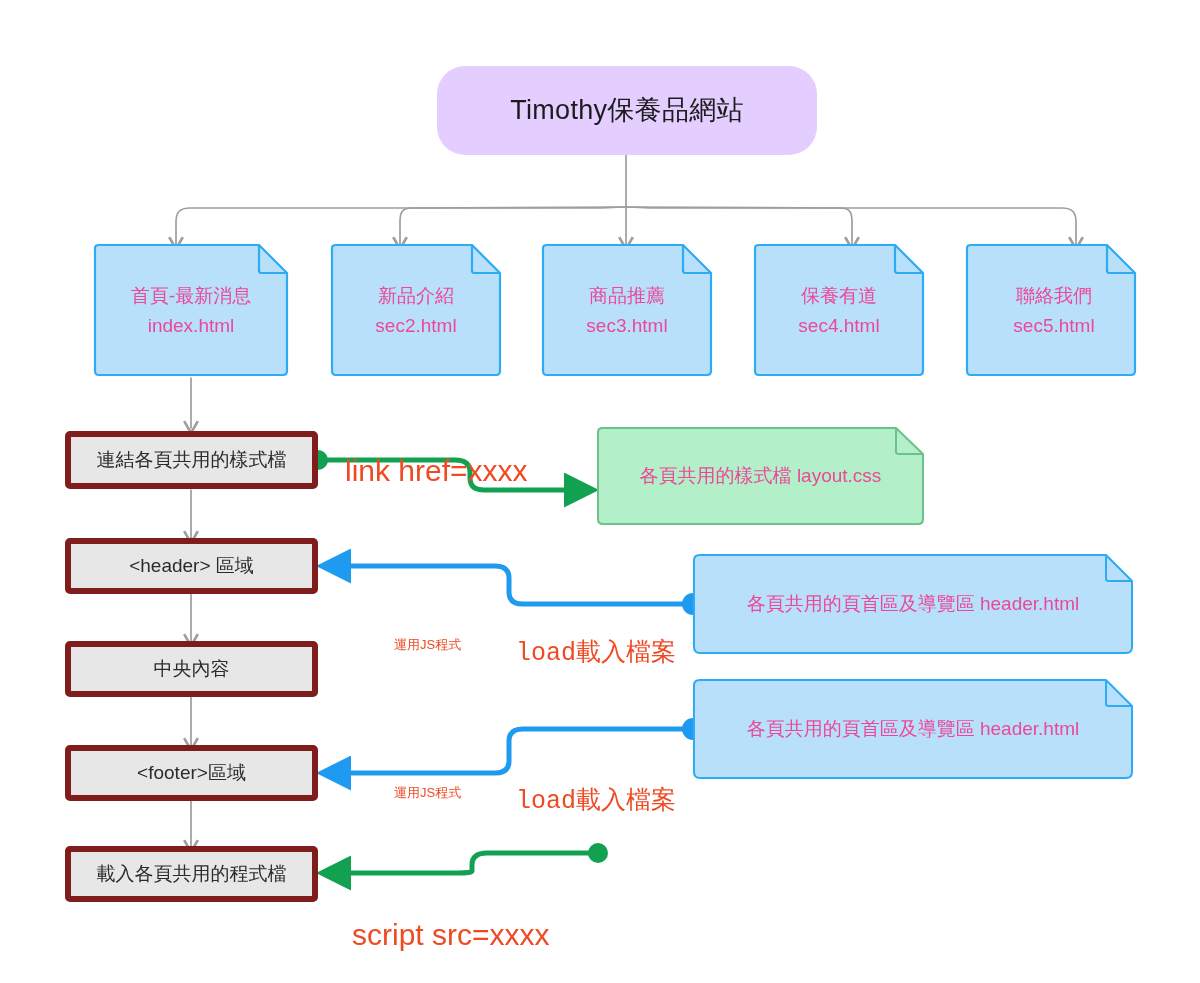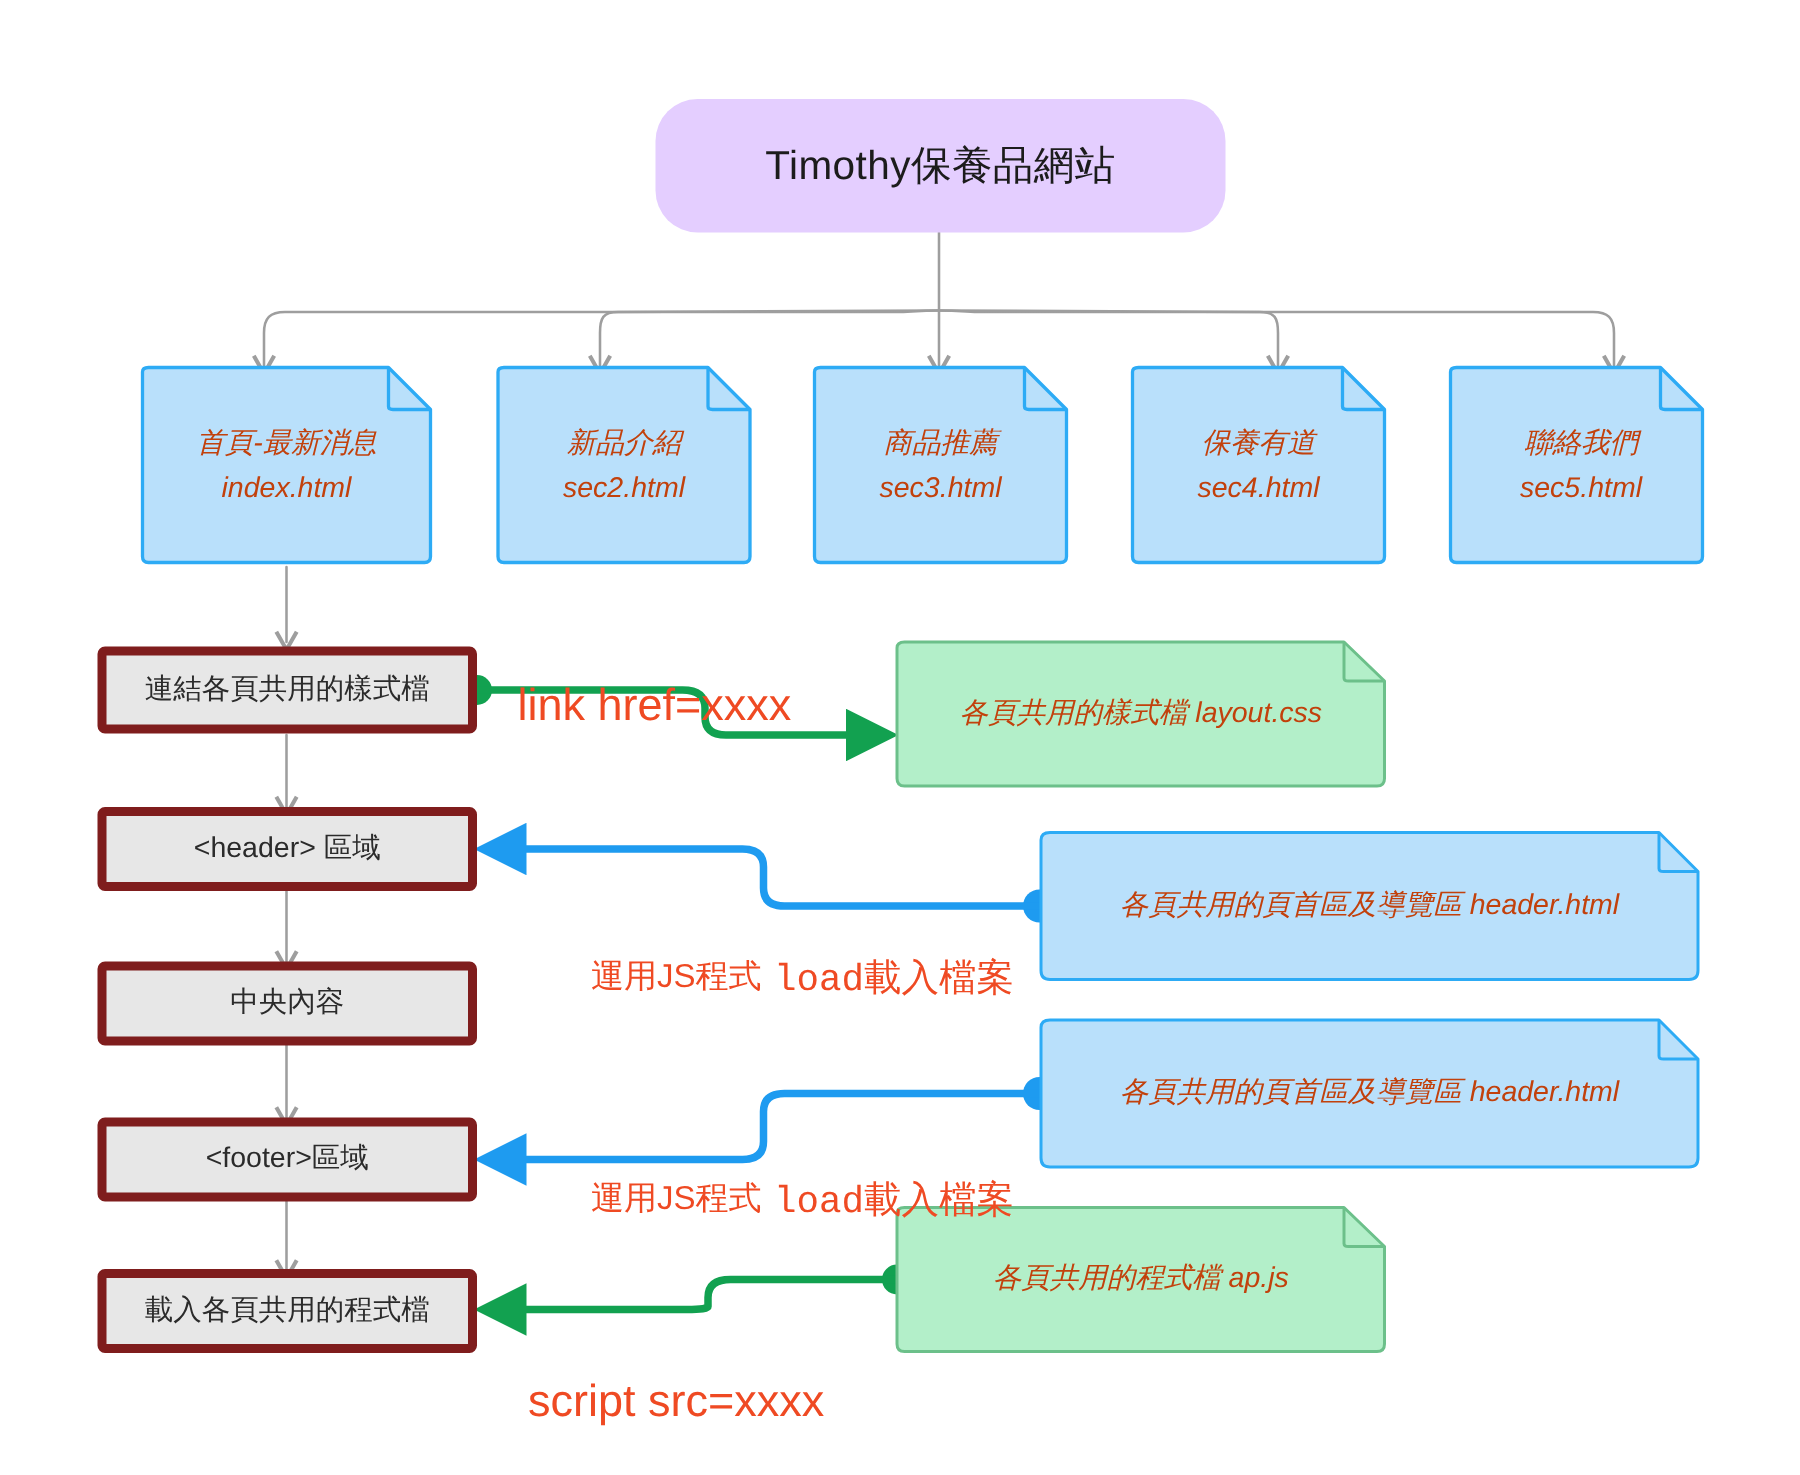--- a/index.html
+++ b/index.html
@@ -57,36 +57,35 @@
   .docshape .label{
     position:absolute;
     left:0; top:0;
     width:100%; height:100%;
     box-sizing:border-box;
     display:flex;
     align-items:center;
     justify-content:center;
     text-align:center;
     white-space:pre-line;
-    color:#c2410c;
+    color:#ec4899;
     line-height:1.55;
-    font-style:italic;
   }
   .docshape.page .label{ font-size:19px; padding:0 8px;}
   .docshape.wide .label{ font-size:19px; padding:0 14px;}
 
   
   .anno{
     position:absolute;
     color:#ef4a23;
     white-space:nowrap;
     margin-top:40px;
   }
   .anno.big{ font-size:30px; }
-  .anno.small{ font-size:22px; }
+  .anno.small{ font-size:13px; }
   .anno.mono{ font-size:25px; }
 </style>
 </head>
 <body>
 
 <div id="canvas">
 
   <svg class="layer" viewBox="0 0 1200 983">
     <defs>
       <marker id="arrGrey" markerWidth="10" markerHeight="10" refX="5" refY="5" orient="auto">
@@ -204,27 +203,20 @@
   </div>
 
   <div class="docshape wide" style="left:692px;top:678px;width:442px;height:102px;">
     <svg width="442" height="102" viewBox="0 0 442 102">
       <path d="M2,7 Q2,2 8,2 L414,2 L440,28 L440,94 Q440,100 434,100 L8,100 Q2,100 2,94 Z" fill="#b9e0fb" stroke="#2dabf5" stroke-width="2" stroke-linejoin="round"></path>
       <path d="M414,2 L414,26 Q414,28 417,28 L440,28" fill="none" stroke="#2dabf5" stroke-width="2" stroke-linejoin="round"></path>
     </svg>
     <div class="label">各頁共用的頁首區及導覽區  header.html</div>
   </div>
 
-  <div class="docshape wide" style="left:596px;top:803px;width:329px;height:100px;">
-    <svg width="329" height="100" viewBox="0 0 329 100">
-      <path d="M2,6 Q2,2 7,2 L300,2 L327,28 L327,93 Q327,98 322,98 L7,98 Q2,98 2,93 Z" fill="#b3efc9" stroke="#6cc08a" stroke-width="2" stroke-linejoin="round"></path>
-      <path d="M300,2 L300,26 Q300,28 303,28 L327,28" fill="none" stroke="#6cc08a" stroke-width="2" stroke-linejoin="round"></path>
-    </svg>
-    <div class="label">各頁共用的程式檔  ap.js</div>
-  </div>
 
   <div class="anno big" style="left:345px;top:414px;">link href=xxxx</div>
 
   <div class="anno big" style="left:352px;top:878px;">script src=xxxx</div>
 
   <div class="anno small" style="left:394px;top:596px;">運用JS程式</div>
   <div class="anno mono" style="left:516px;top:595px;font-family:'Liberation Mono','DejaVu Sans Mono',monospace;">load載入檔案</div>
 
   <div class="anno small" style="left:394px;top:744px;">運用JS程式</div>
   <div class="anno mono" style="left:516px;top:743px;font-family:'Liberation Mono','DejaVu Sans Mono',monospace;">load載入檔案</div>

